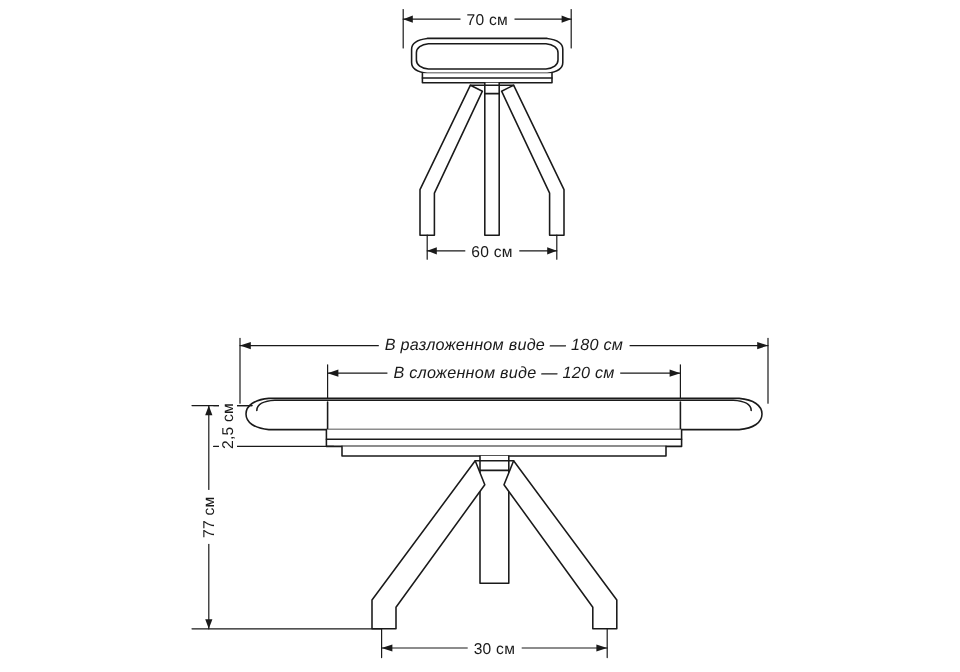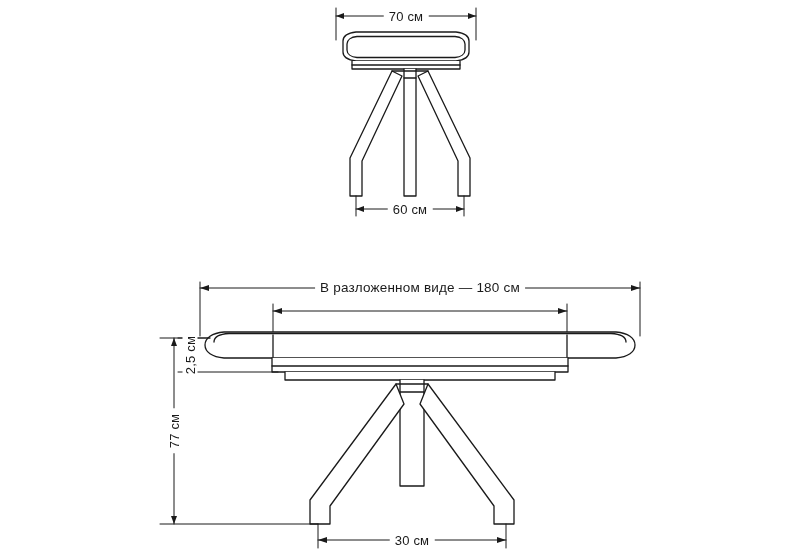--- a/index.html
+++ b/index.html
@@ -30,20 +30,21 @@
     background: #ffffff;
     padding: 0 5px;
     white-space: nowrap;
     letter-spacing: 0.2px;
   }
   .dimlabel.vertical {
     transform-origin: center center;
   }
   .big {
     font-size: 13.5px;
+    font-style: italic;
   }
 </style>
 </head>
 <body>
 
 <div id="stage">
 
   <svg width="800" height="560" viewBox="0 0 800 560">
     <g fill="none" stroke="#1a1a1a" stroke-width="1.3" stroke-linejoin="round" stroke-linecap="round">
 
@@ -153,20 +154,21 @@
 
     </g>
   </svg>
 
   <div class="dimlabel" style="left:406px; top:9px; transform:translateX(-50%);">70 см</div>
 
   <div class="dimlabel" style="left:410px; top:202px; transform:translateX(-50%);">60 см</div>
 
   <div class="dimlabel big" style="left:420px; top:280px; transform:translateX(-50%);">В разложенном виде — 180 см</div>
 
+  <div class="dimlabel big" style="left:420px; top:303px; transform:translateX(-50%);">В сложенном виде — 120 см</div>
 
   <div class="dimlabel vertical" style="left:190px; top:355px; transform:translate(-50%,-50%) rotate(-90deg);">2,5 см</div>
 
   <div class="dimlabel vertical" style="left:174px; top:431px; transform:translate(-50%,-50%) rotate(-90deg);">77 см</div>
 
   <div class="dimlabel" style="left:412px; top:533px; transform:translateX(-50%);">30 см</div>
 
 </div>
 
 </body></html>

